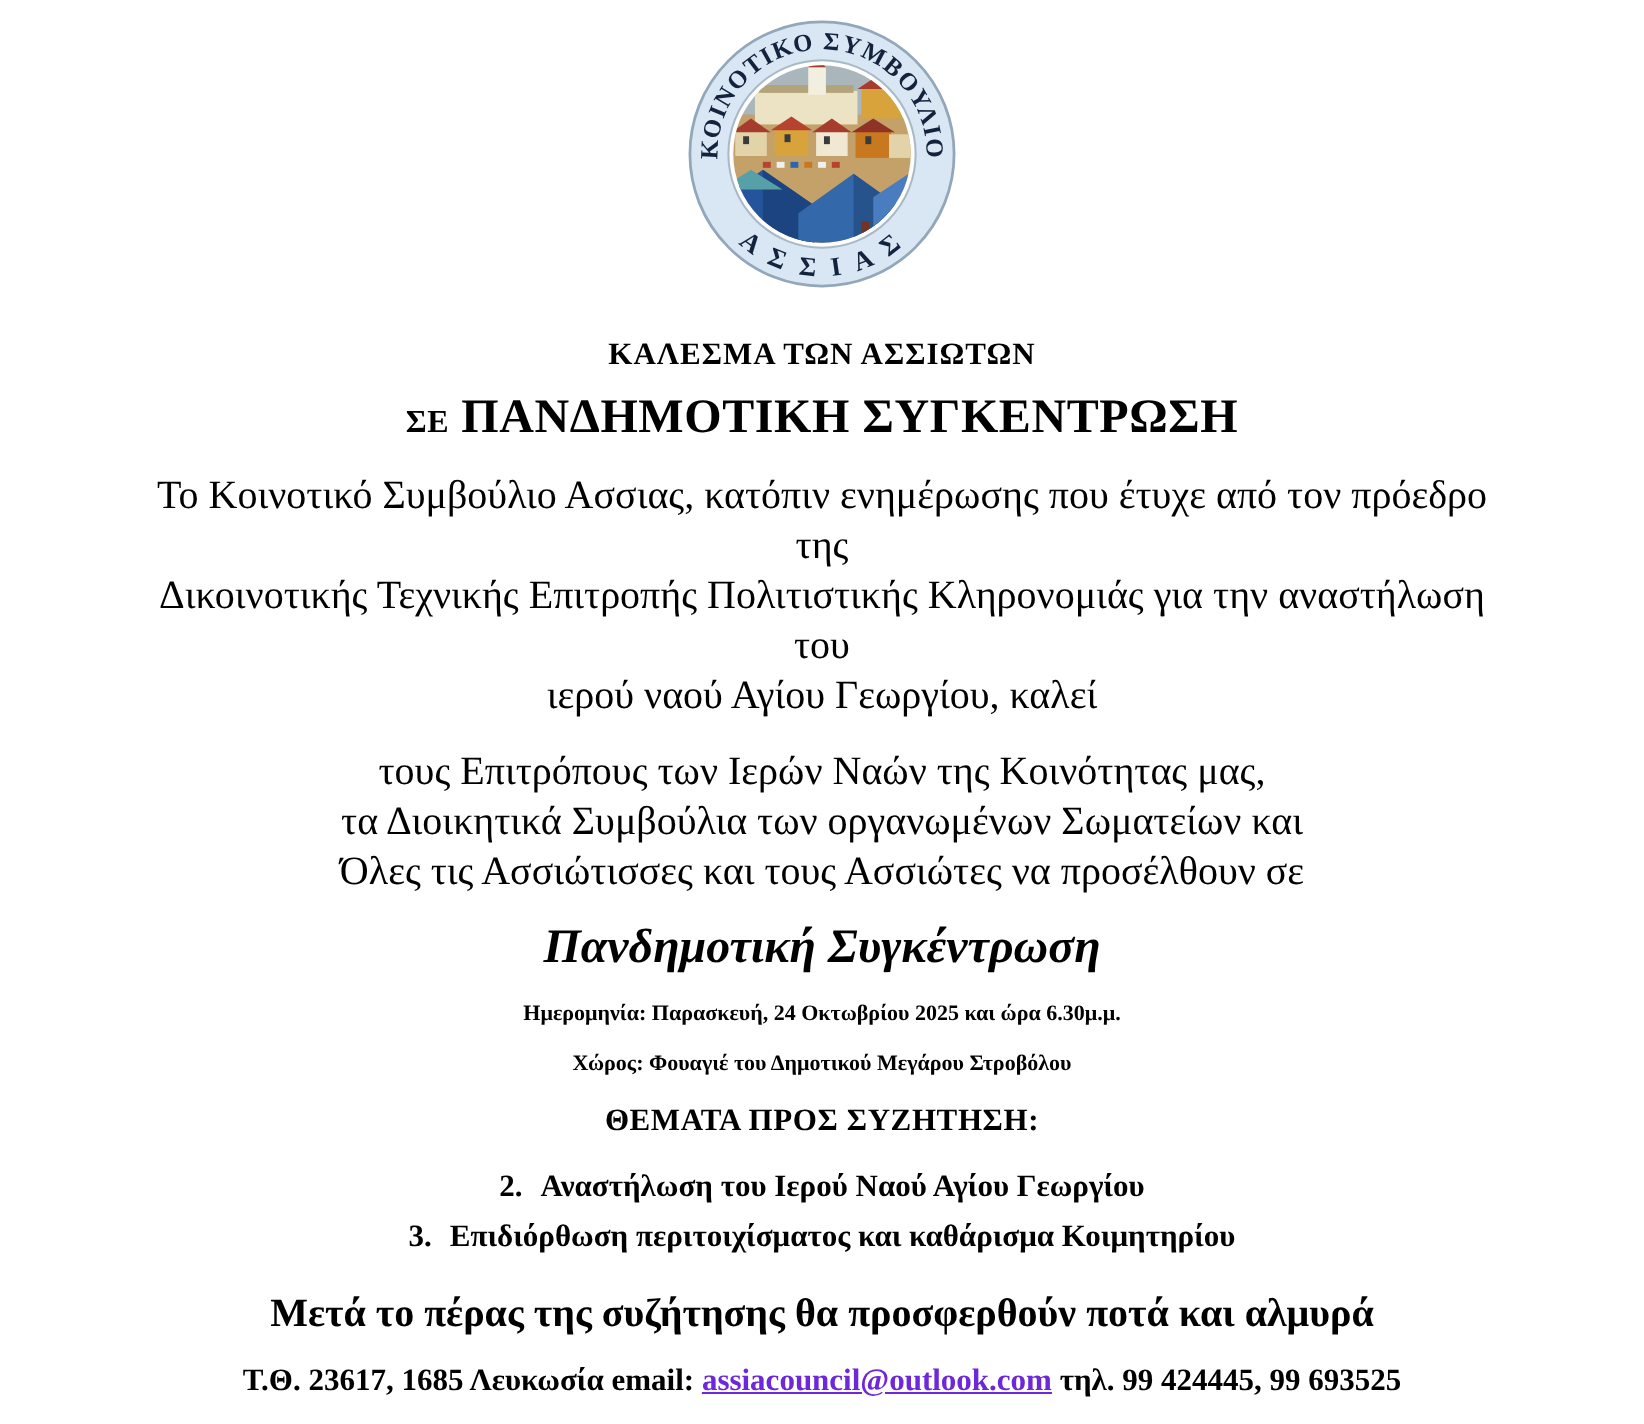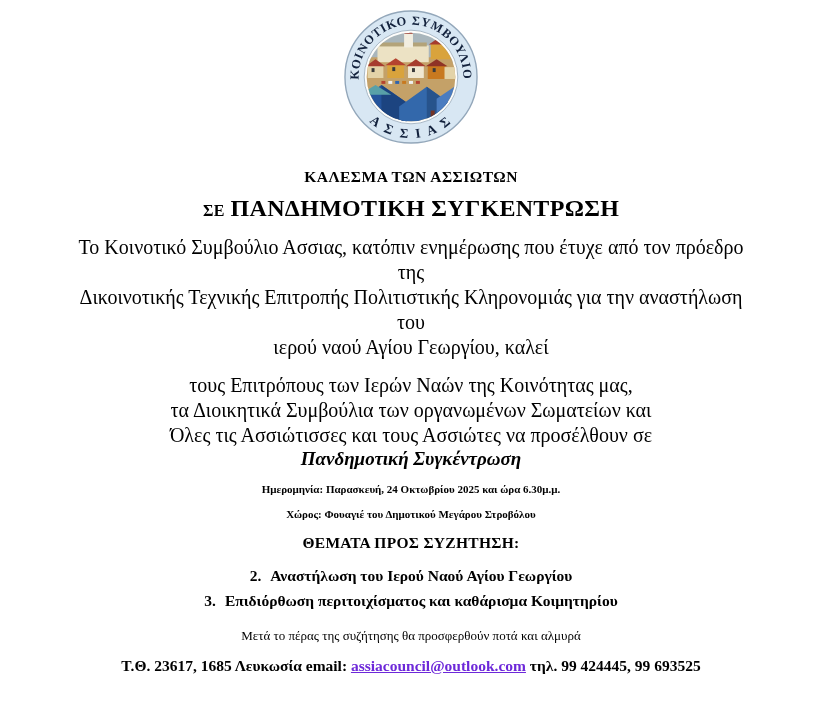--- a/index.html
+++ b/index.html
@@ -32,39 +32,40 @@
   }
   .main-title .prefix { font-size: 16px; margin-right: 6px; }
   .body-block {
     margin: 13px auto 0;
     width: 680px;
     font-size: 20px;
     font-weight: normal;
     line-height: 25px;
   }
   .event-title {
+    margin-top: 12px;
     font-weight: bold;
     font-style: italic;
-    font-size: 19px;
+    font-size: 24px;
     text-align: center;
   }
   .single-line {
     margin-top: 13px;
     font-size: 11px;
     font-weight: bold;
   }
   .agenda-heading {
     margin-top: 14px;
     font-size: 15.5px;
     font-weight: bold;
     letter-spacing: 0.3px;
   }
   .agenda-list { margin-top: 11px; font-size: 15.5px; font-weight: bold; line-height: 25px; }
   .agenda-item .num { margin-right: 9px; }
-  .closing { margin-top: 15px; font-size: 13px; font-weight: normal; }
+  .closing { margin-top: 15px; font-size: 20px; font-weight: bold; }
   .footer { margin-top: 13px; font-size: 15.5px; font-weight: bold; }
   .email-link { color: #6d28d9; text-decoration: underline; cursor: pointer; }
 </style>
 </head>
 <body>
 
 <div class="page">
 
   <div class="logo-wrap">
     <svg class="logo-svg" viewBox="0 0 140 140">

